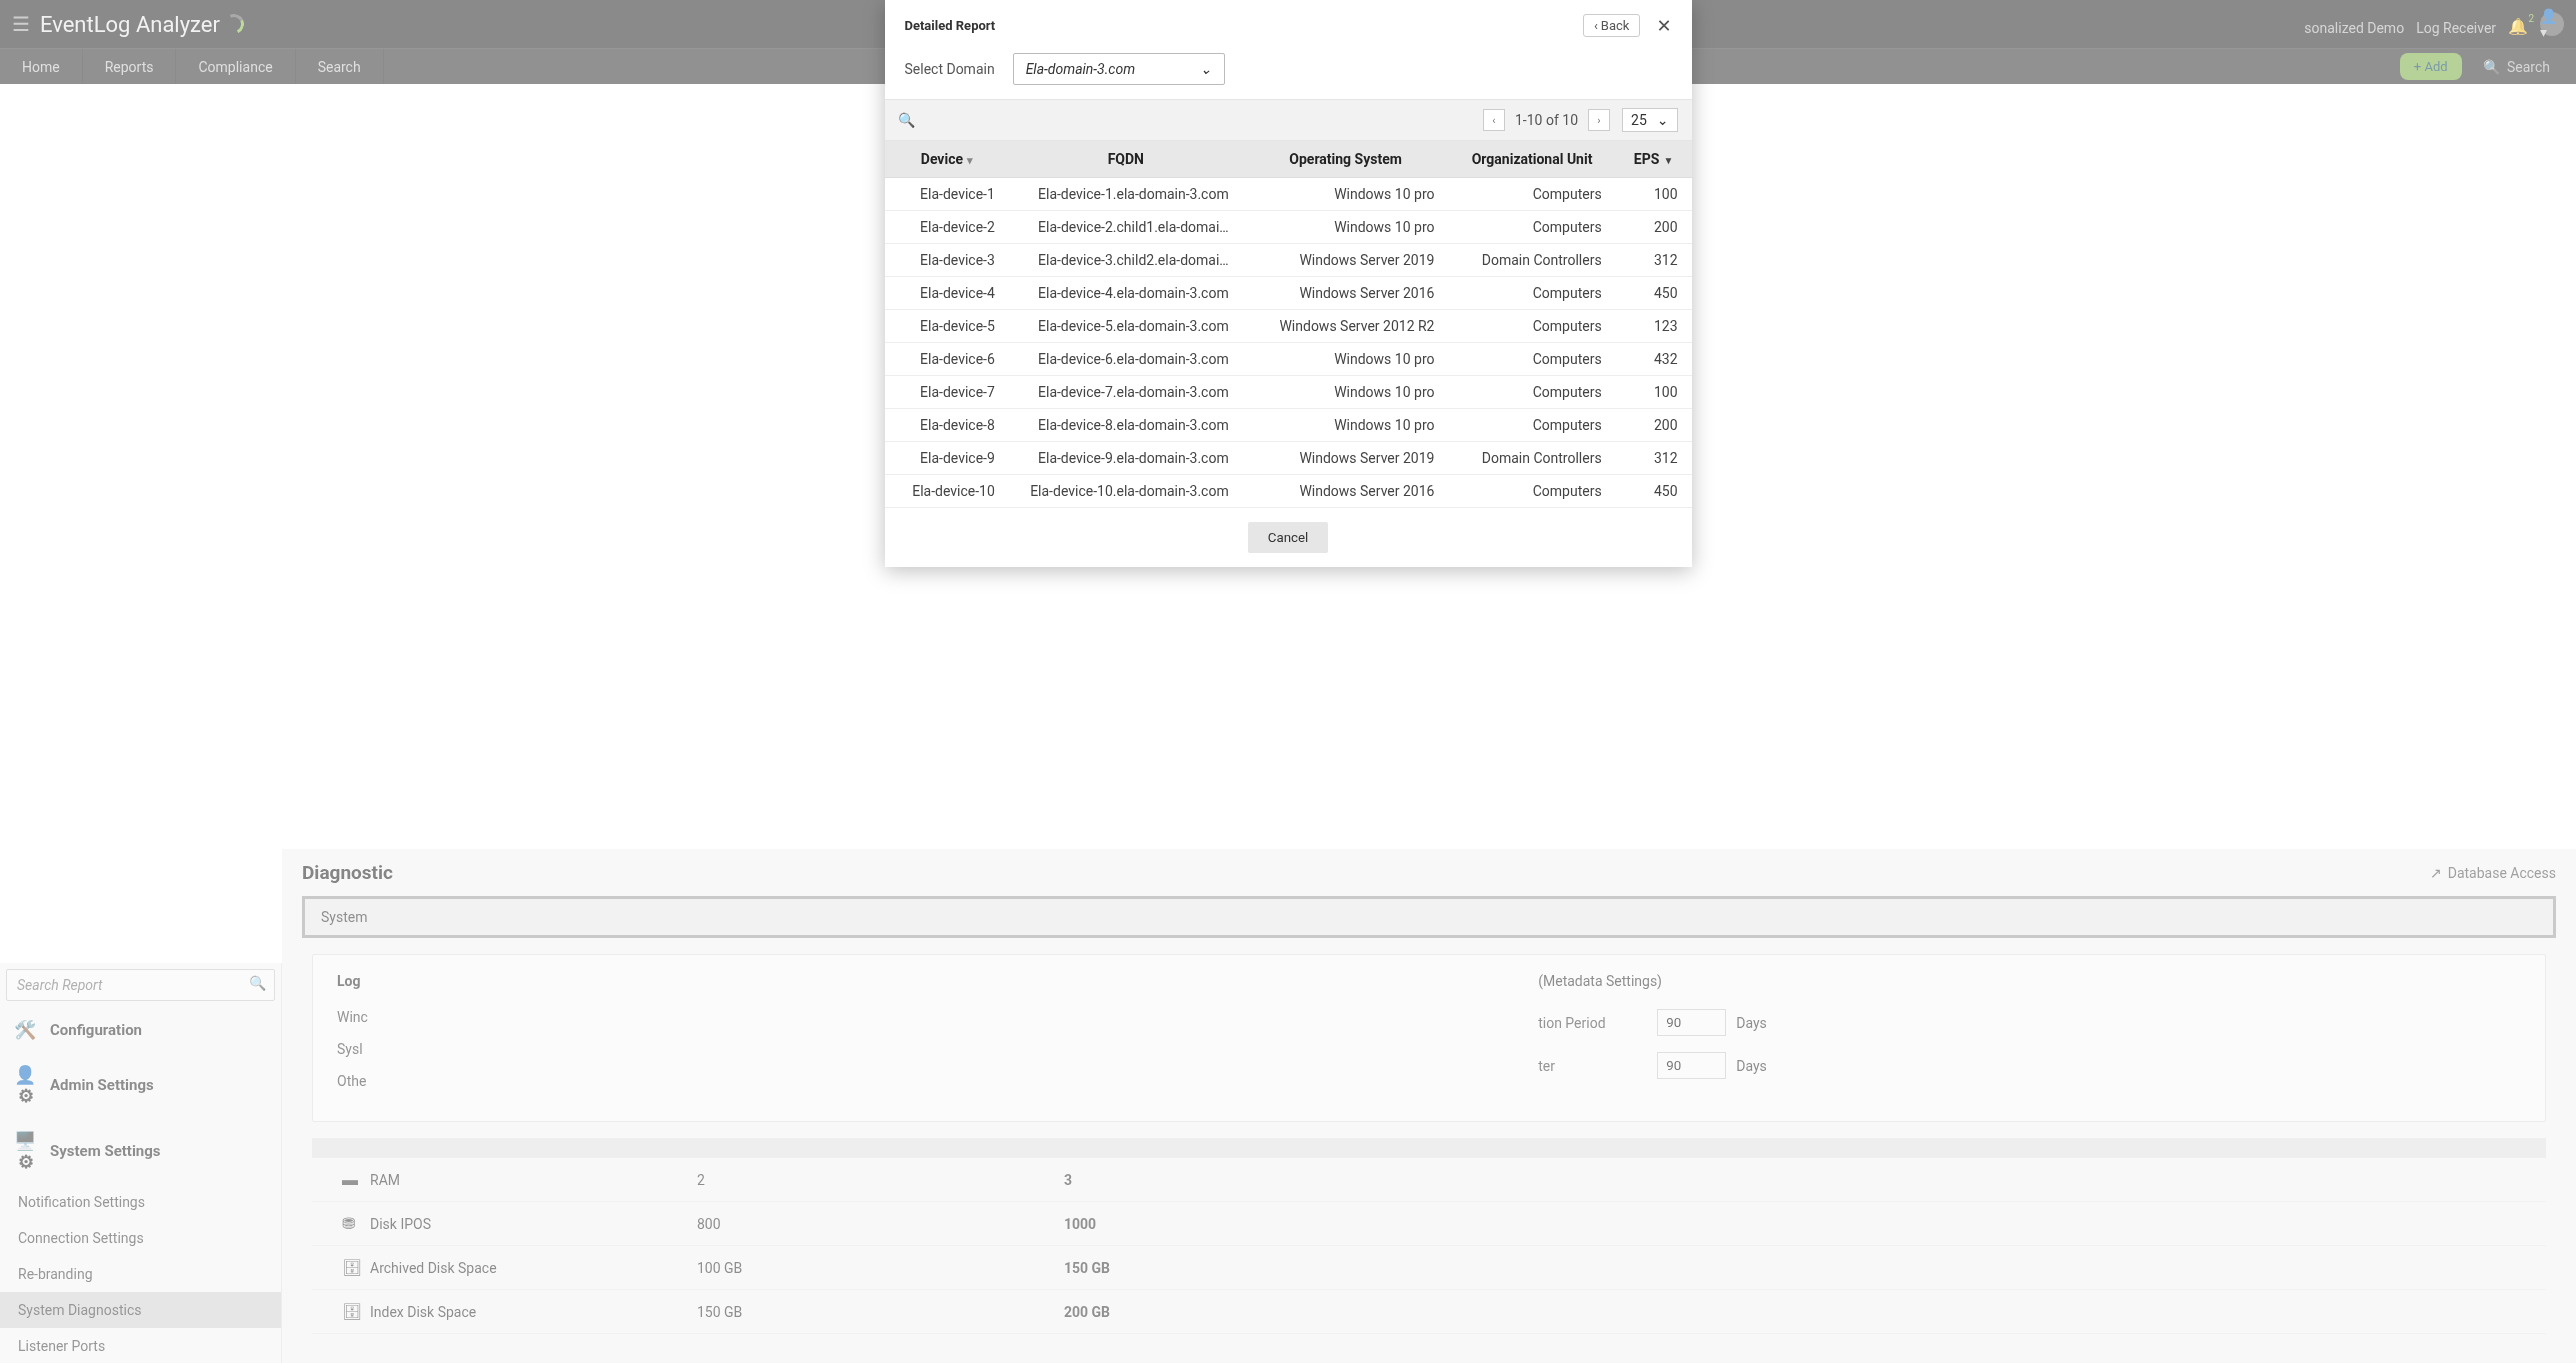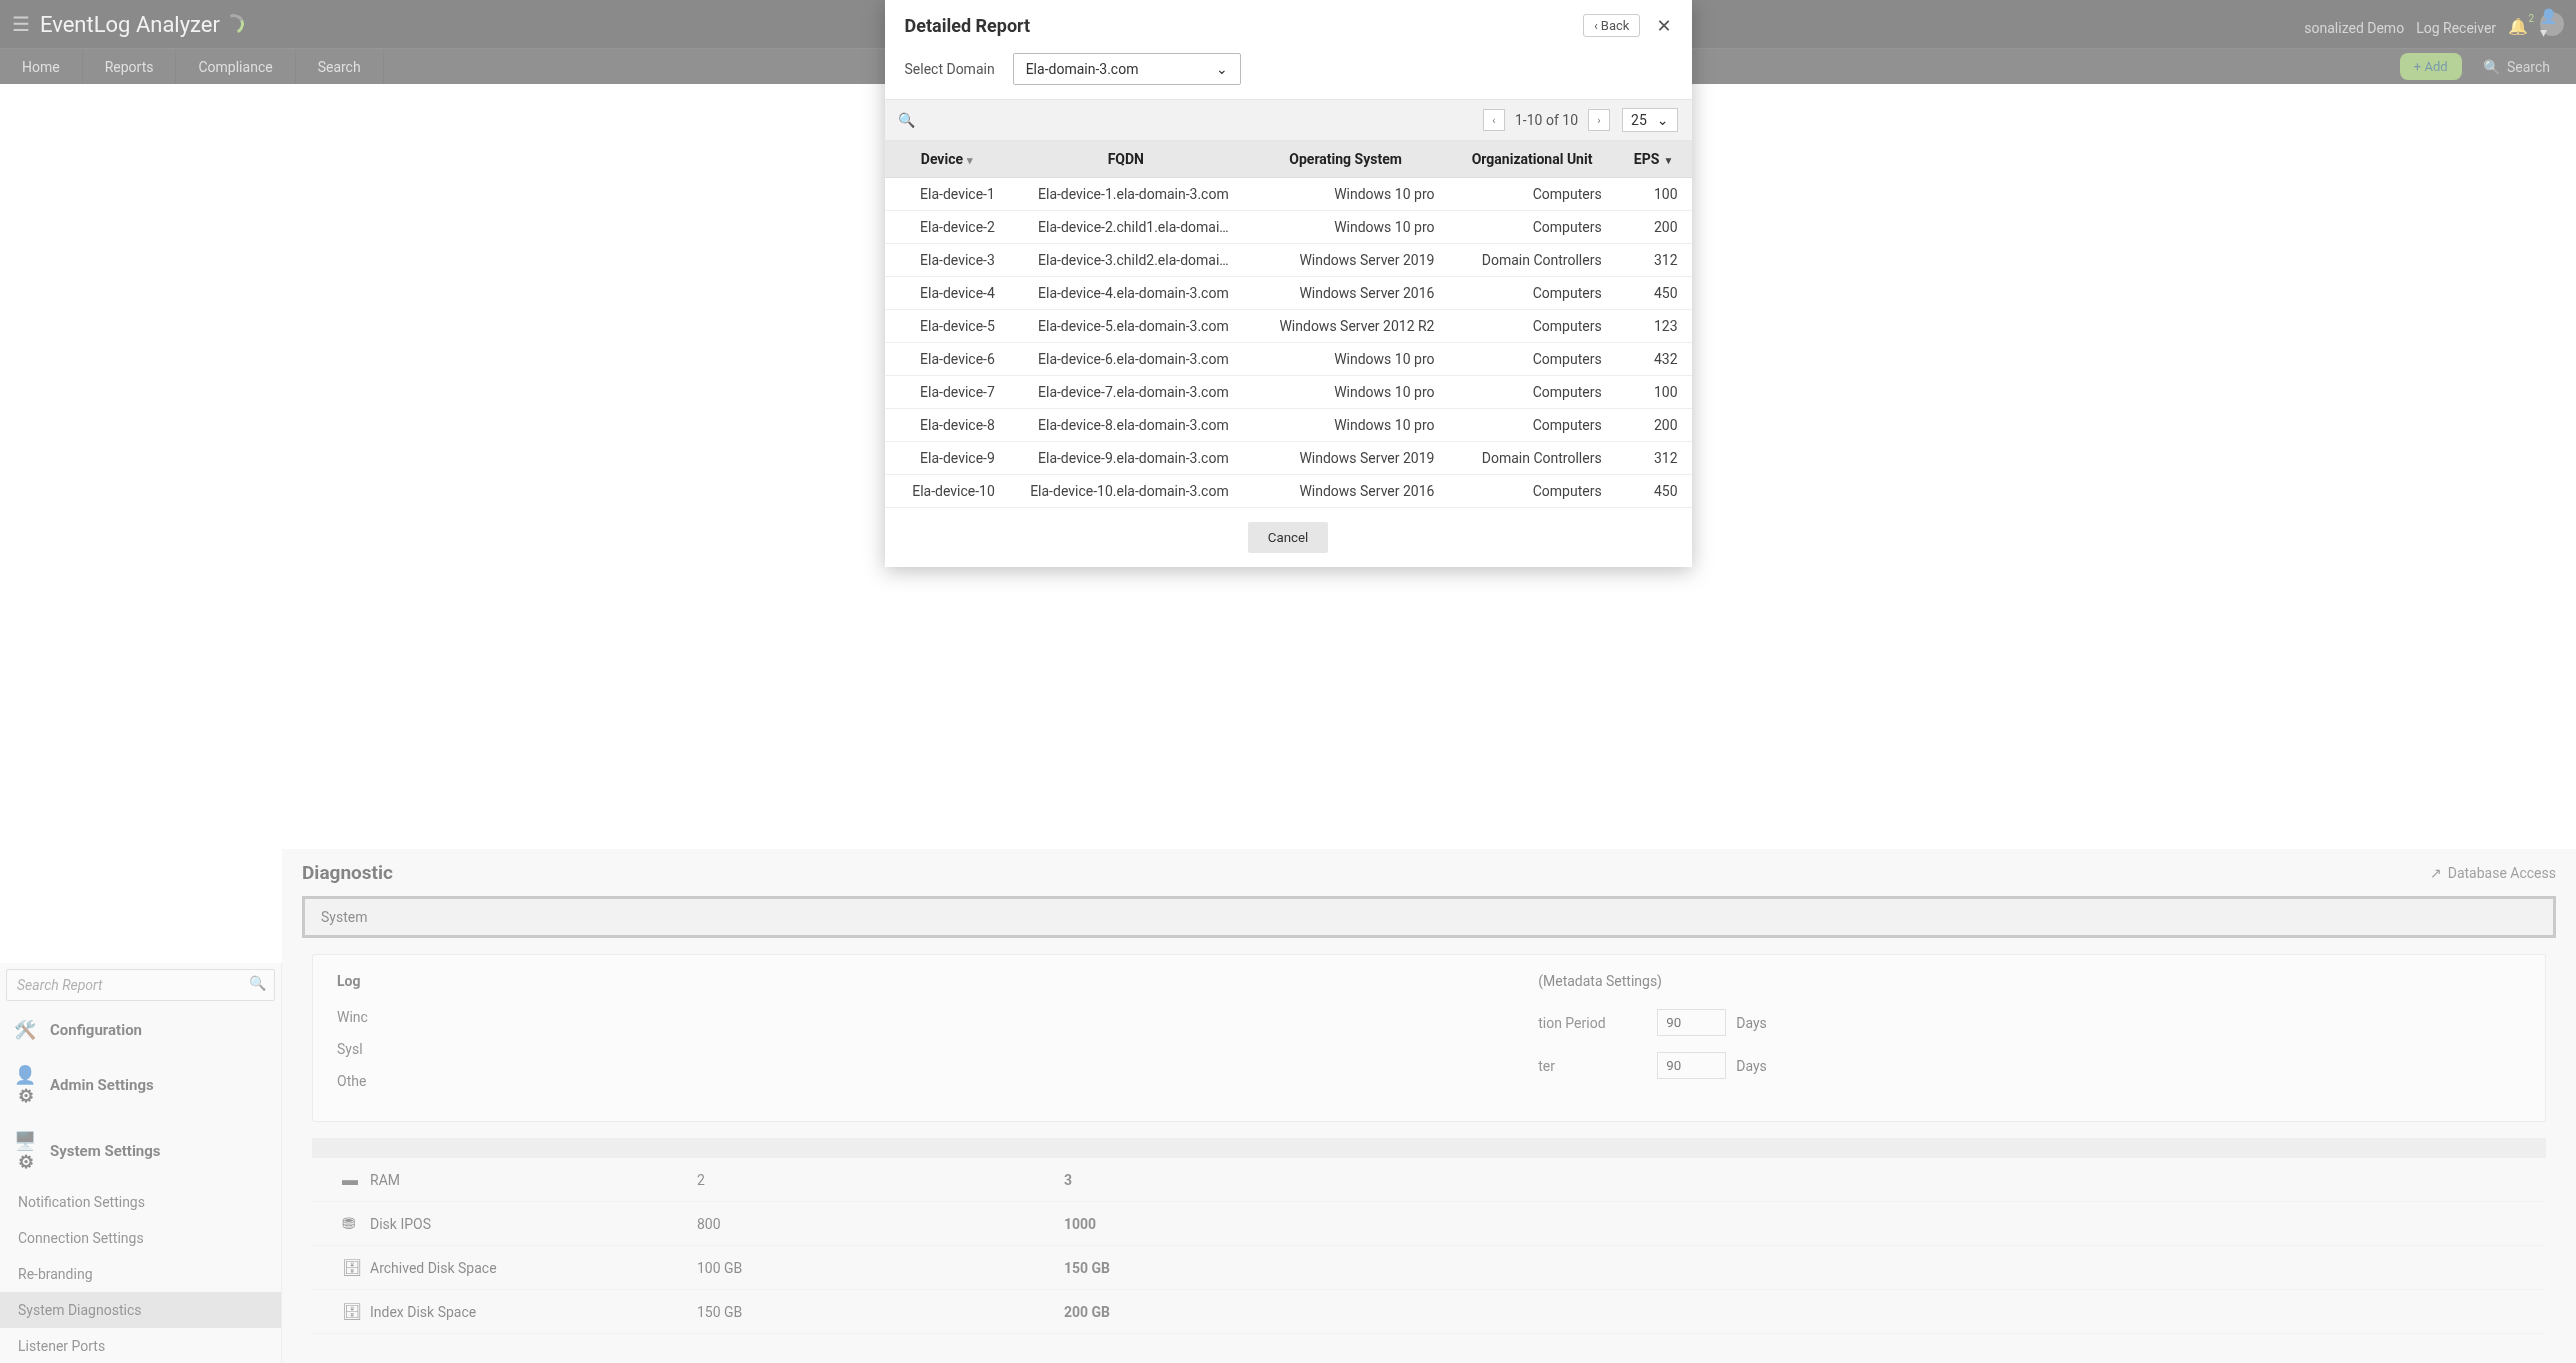--- a/index.html
+++ b/index.html
@@ -46,27 +46,27 @@
 .metric-head { background: #e8e8e8; padding: 10px 30px; display:flex;}
 .metric-row { display:flex; align-items:center; padding: 12px 30px; border-bottom:1px solid #eee;}
 .metric-row .micon { width: 28px; color:#444; font-size:16px;}
 .metric-row .mname { width: 327px; }
 .metric-row .mcur { width: 367px; }
 .metric-row .mrec { font-weight:700; color:#3a3a3a;}
 
 .overlay { position: fixed; inset: 0; background: rgba(255,255,255,0.45); display: flex; justify-content: center; align-items: flex-start; }
 .modal { background: #fff; width: 807px; margin-top: 0; box-shadow: 0 4px 20px rgba(0,0,0,0.25); }
 .modal-head { display: flex; align-items: center; padding: 14px 20px 10px; }
-.modal-head h3 { font-size: 18px; font-weight: 700; }
+.modal-head h3 { font-size: 13px; font-weight: 700; }
 .modal-head .spacer { flex:1; }
 .back-btn { border: 1px solid #ccc; border-radius: 3px; padding: 3px 10px; font-size: 13px; color:#555; cursor:pointer; display:flex; align-items:center; gap:3px;}
 .close-x { margin-left: 16px; font-size: 18px; cursor: pointer; color:#555;}
 .domain-row { display:flex; align-items:center; gap: 18px; padding: 6px 20px 14px; }
 .domain-row label { color:#555; font-size:14px;}
-.domain-select { border:1px solid #bbb; padding: 7px 12px; width: 228px; display:flex; justify-content:space-between; align-items:flex-start; cursor:pointer; border-radius:2px;}
+.domain-select { border:1px solid #bbb; padding: 7px 12px; width: 212px; display:flex; justify-content:space-between; align-items:flex-start; cursor:pointer; border-radius:2px;font-style:italic;}
 .table-tools { background: #f2f2f2; padding: 8px 14px; display:flex; align-items:center; border-top:1px solid #e5e5e5; border-bottom:1px solid #e5e5e5;}
 .table-tools .spacer { flex:1; }
 .pager-btn { border:1px solid #ccc; width:22px; height:22px; display:inline-flex; align-items:center; justify-content:center; background:#fff; cursor:pointer; color:#777; font-size:11px;}
 .pager-txt { margin: 0 10px; color:#555; }
 .page-size { border:1px solid #ccc; background:#fff; padding: 3px 8px; display:inline-flex; align-items:center; gap:10px; cursor:pointer; margin-left:12px;}
 table.devtable { width: 100%; border-collapse: collapse; }
 table.devtable th { text-align:center; padding: 10px 14px; background:#e8e8e8; font-weight:700; color:#222; font-size:14px; border-bottom:1px solid #ddd;}
 table.devtable td { padding: 8px 14px; border-bottom:1px solid #eee; color:#444; font-size:14px; white-space:nowrap; overflow:hidden; text-overflow:ellipsis; max-width: 208px; text-align: right;}
 .sort-ind { font-size: 10px; color:#444; margin-left:4px;}
 .filter-ind { font-size: 11px; color:#888; margin-left:4px;}

